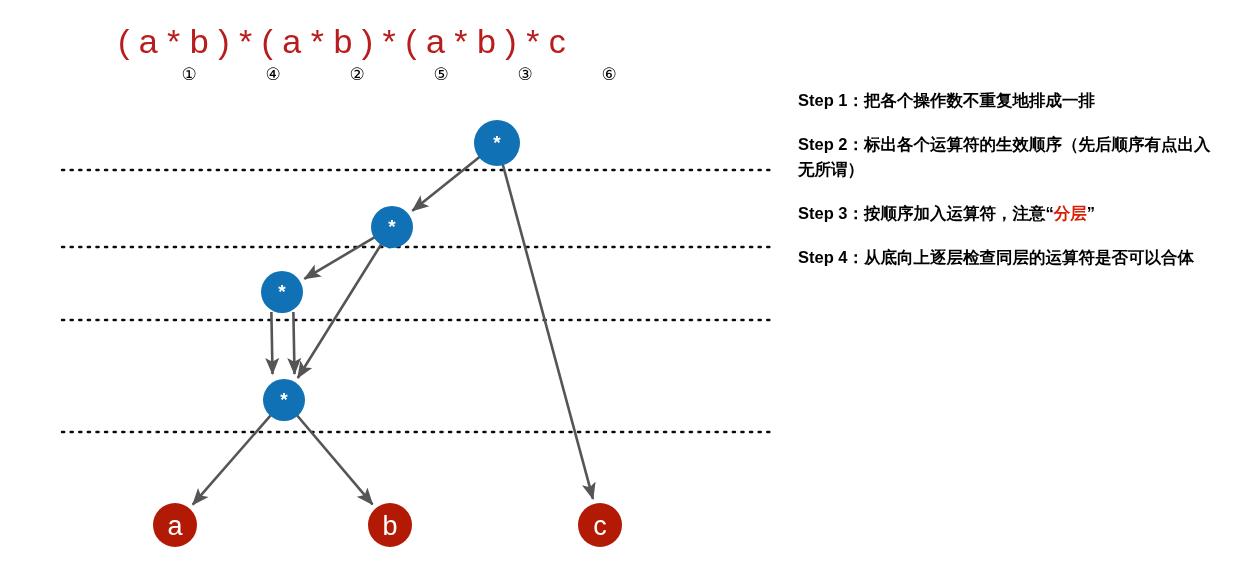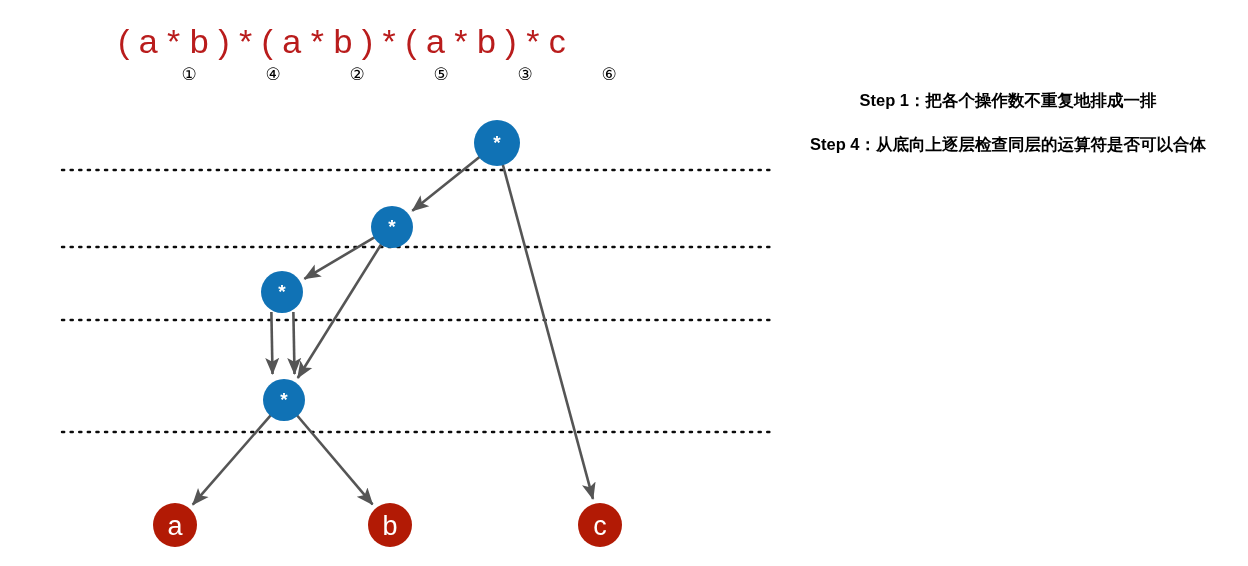--- a/index.html
+++ b/index.html
@@ -92,21 +92,20 @@
     font-weight: 400;
     text-anchor: middle;
   }
 
   
   #steps-panel {
     position: absolute;
     left: 798px;
     top: 88px;
     width: 420px;
-    text-align: center;
   }
   .step-item {
     margin-bottom: 19px;
     font-size: 16.5px;
     line-height: 25px;
     font-weight: 700;
     color: #000000;
     font-family: "Liberation Sans", "DejaVu Sans", sans-serif;
   }
   .step-item:last-child { margin-bottom: 12px; }
@@ -180,14 +179,16 @@
         <g>
           <circle cx="600" cy="525" r="22" class="node-circle-leaf" fill="#b21a05"></circle>
           <text x="600" y="535" class="node-label-leaf">c</text>
         </g>
       </g>
   </svg>
 </div>
 
 <div id="steps-panel">
     <div class="step-item"><span class="step-label">Step 1：</span><span class="step-text">把各个操作数不重复地排成一排</span></div>
+    <div class="step-item"><span class="step-label">Step 2：</span><span class="step-text">标出各个运算符的生效顺序（先后顺序有点出入无所谓）</span></div>
+    <div class="step-item"><span class="step-label">Step 3：</span><span class="step-text">按顺序加入运算符，注意“</span><span class="step-highlight">分层</span><span class="step-text">”</span></div>
     <div class="step-item"><span class="step-label">Step 4：</span><span class="step-text">从底向上逐层检查同层的运算符是否可以合体</span></div>
   </div>
 
 </body></html>

